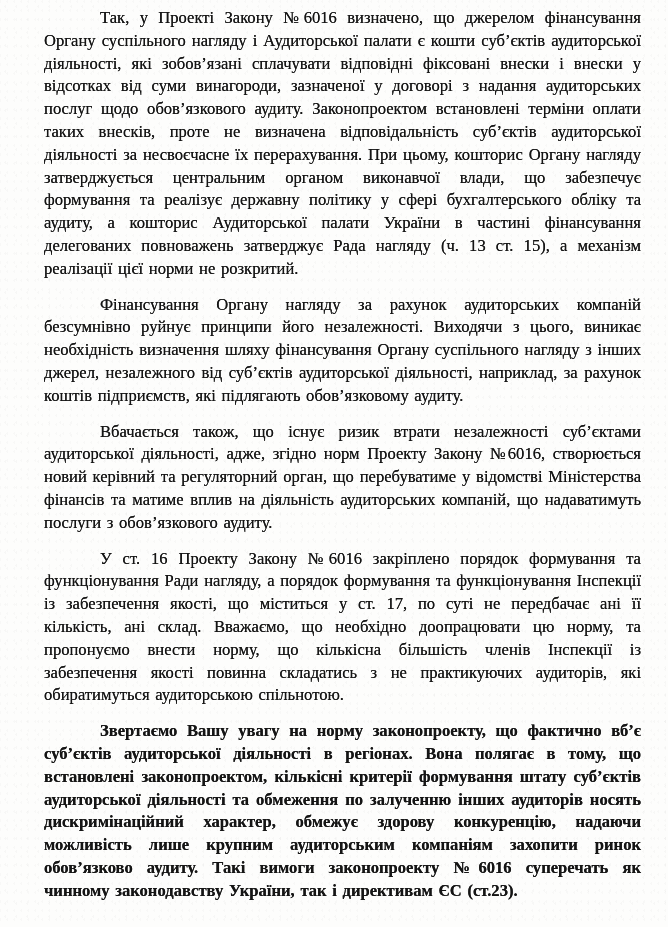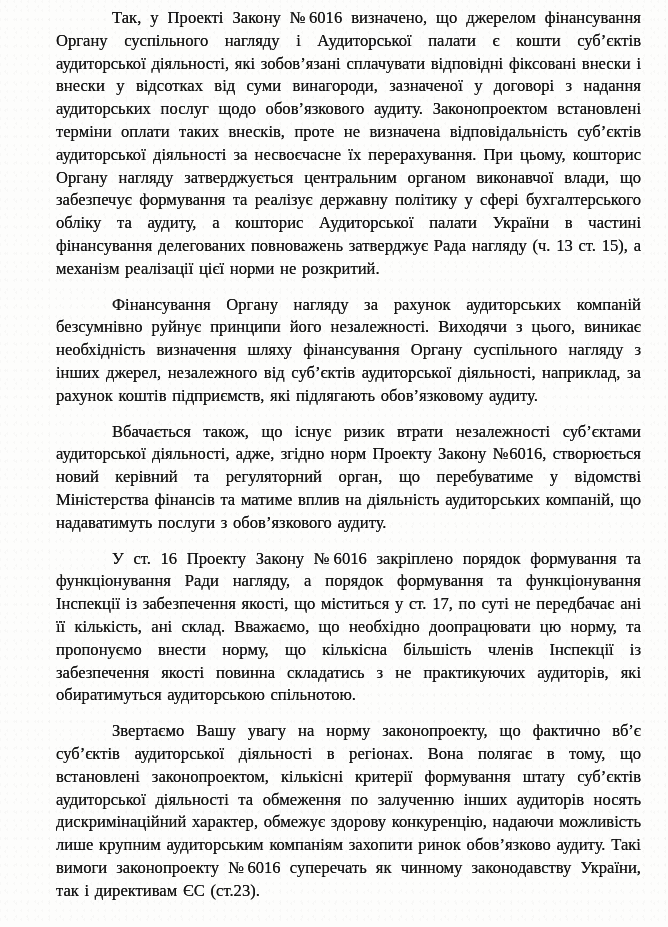--- a/index.html
+++ b/index.html
@@ -27,25 +27,26 @@
     font-family: "Liberation Serif", "DejaVu Serif", serif;
     font-size: 16.6px;
     line-height: 22.8px;
     color: #151515;
     text-align: justify;
     word-spacing: 1.5px;
     
     text-shadow: 0 0 0.55px rgba(10,10,10,0.85);
   }
   .doc-body p {
-    margin: 0 0 13px 16px;
+    margin: 0 0 13px 4px;
     text-indent: 56px;
   }
   .doc-body p:last-child {
     margin-bottom: 0;
+    font-weight: bold;
   }
 </style>
 </head>
 <body>
 
 <div class="scan-page">
   <div class="doc-body">
     <p>Так, у Проекті Закону №6016 визначено, що джерелом фінансування Органу суспільного нагляду і Аудиторської палати є кошти суб’єктів аудиторської діяльності, які зобов’язані сплачувати відповідні фіксовані внески і внески у відсотках від суми винагороди, зазначеної у договорі з надання аудиторських послуг щодо обов’язкового аудиту. Законопроектом встановлені терміни оплати таких внесків, проте не визначена відповідальність суб’єктів аудиторської діяльності за несвоєчасне їх перерахування. При цьому, кошторис Органу нагляду затверджується центральним органом виконавчої влади, що забезпечує формування та реалізує державну політику у сфері бухгалтерського обліку та аудиту, а кошторис Аудиторської палати України в частині фінансування делегованих повноважень затверджує Рада нагляду (ч. 13 ст. 15), а механізм реалізації цієї норми не розкритий.</p>
     <p>Фінансування Органу нагляду за рахунок аудиторських компаній безсумнівно руйнує принципи його незалежності. Виходячи з цього, виникає необхідність визначення шляху фінансування Органу суспільного нагляду з інших джерел, незалежного від суб’єктів аудиторської діяльності, наприклад, за рахунок коштів підприємств, які підлягають обов’язковому аудиту.</p>
     <p>Вбачається також, що існує ризик втрати незалежності суб’єктами аудиторської діяльності, адже, згідно норм Проекту Закону №6016, створюється новий керівний та регуляторний орган, що перебуватиме у відомстві Міністерства фінансів та матиме вплив на діяльність аудиторських компаній, що надаватимуть послуги з обов’язкового аудиту.</p>

